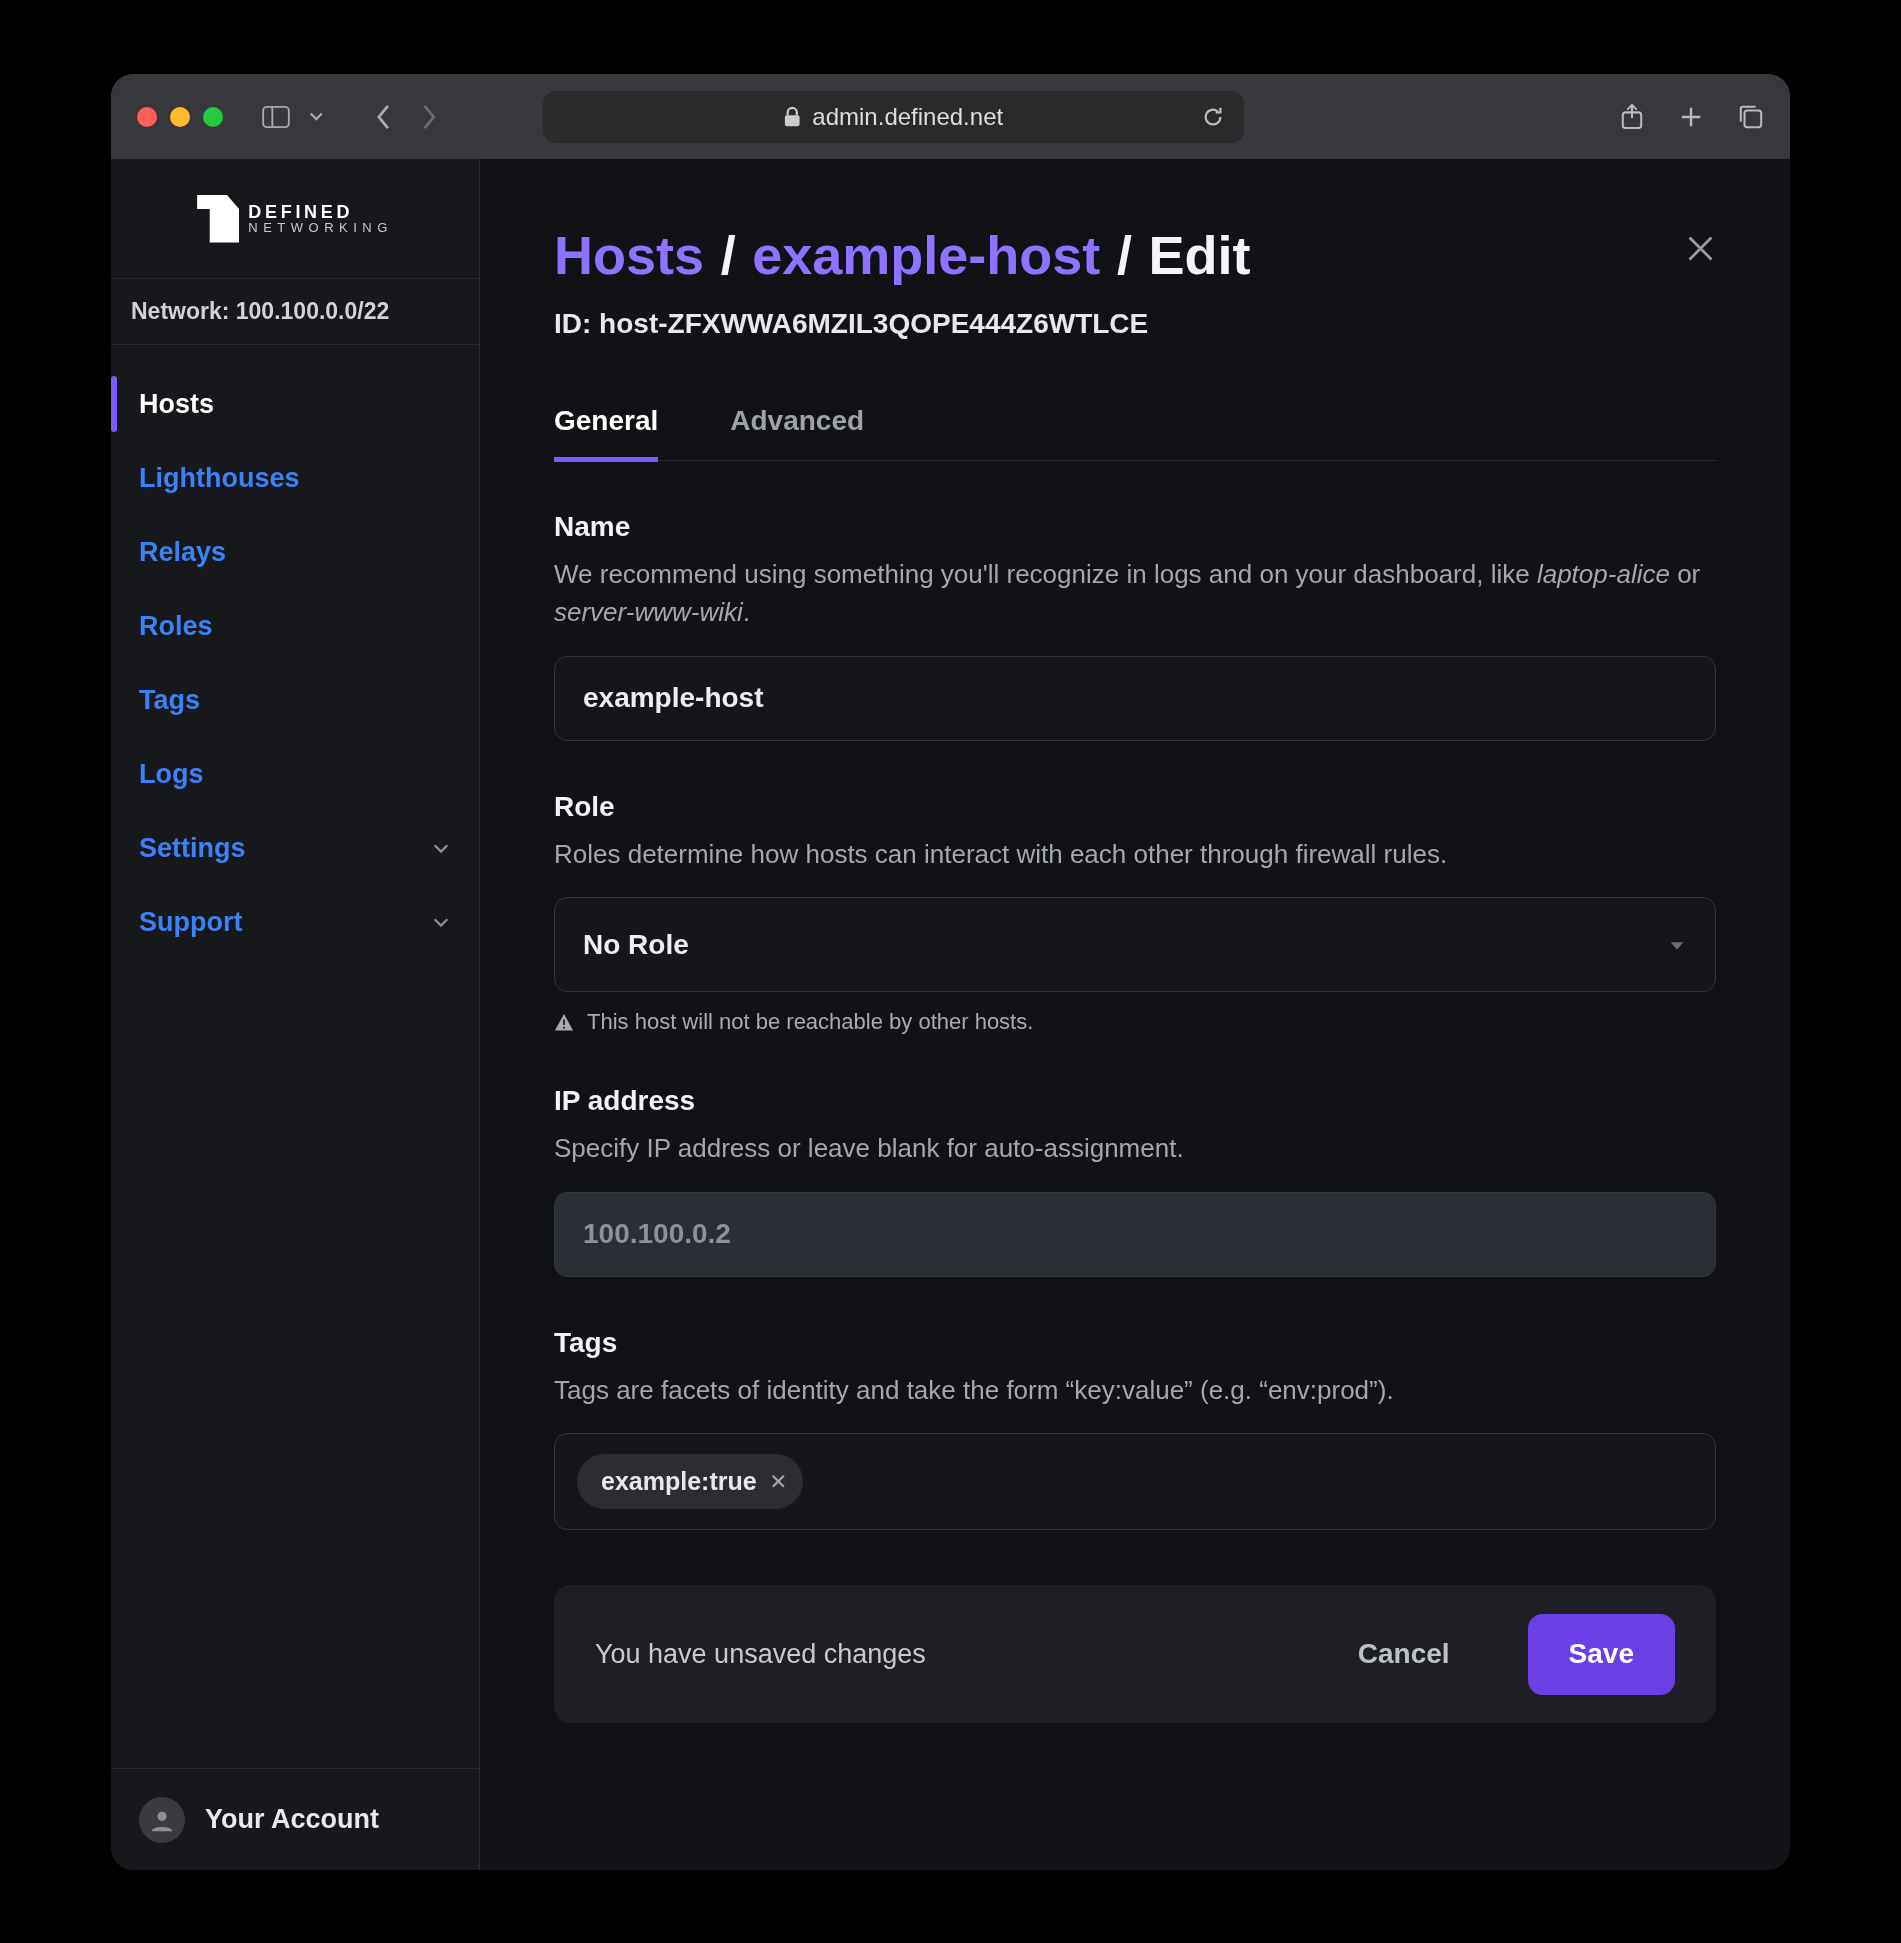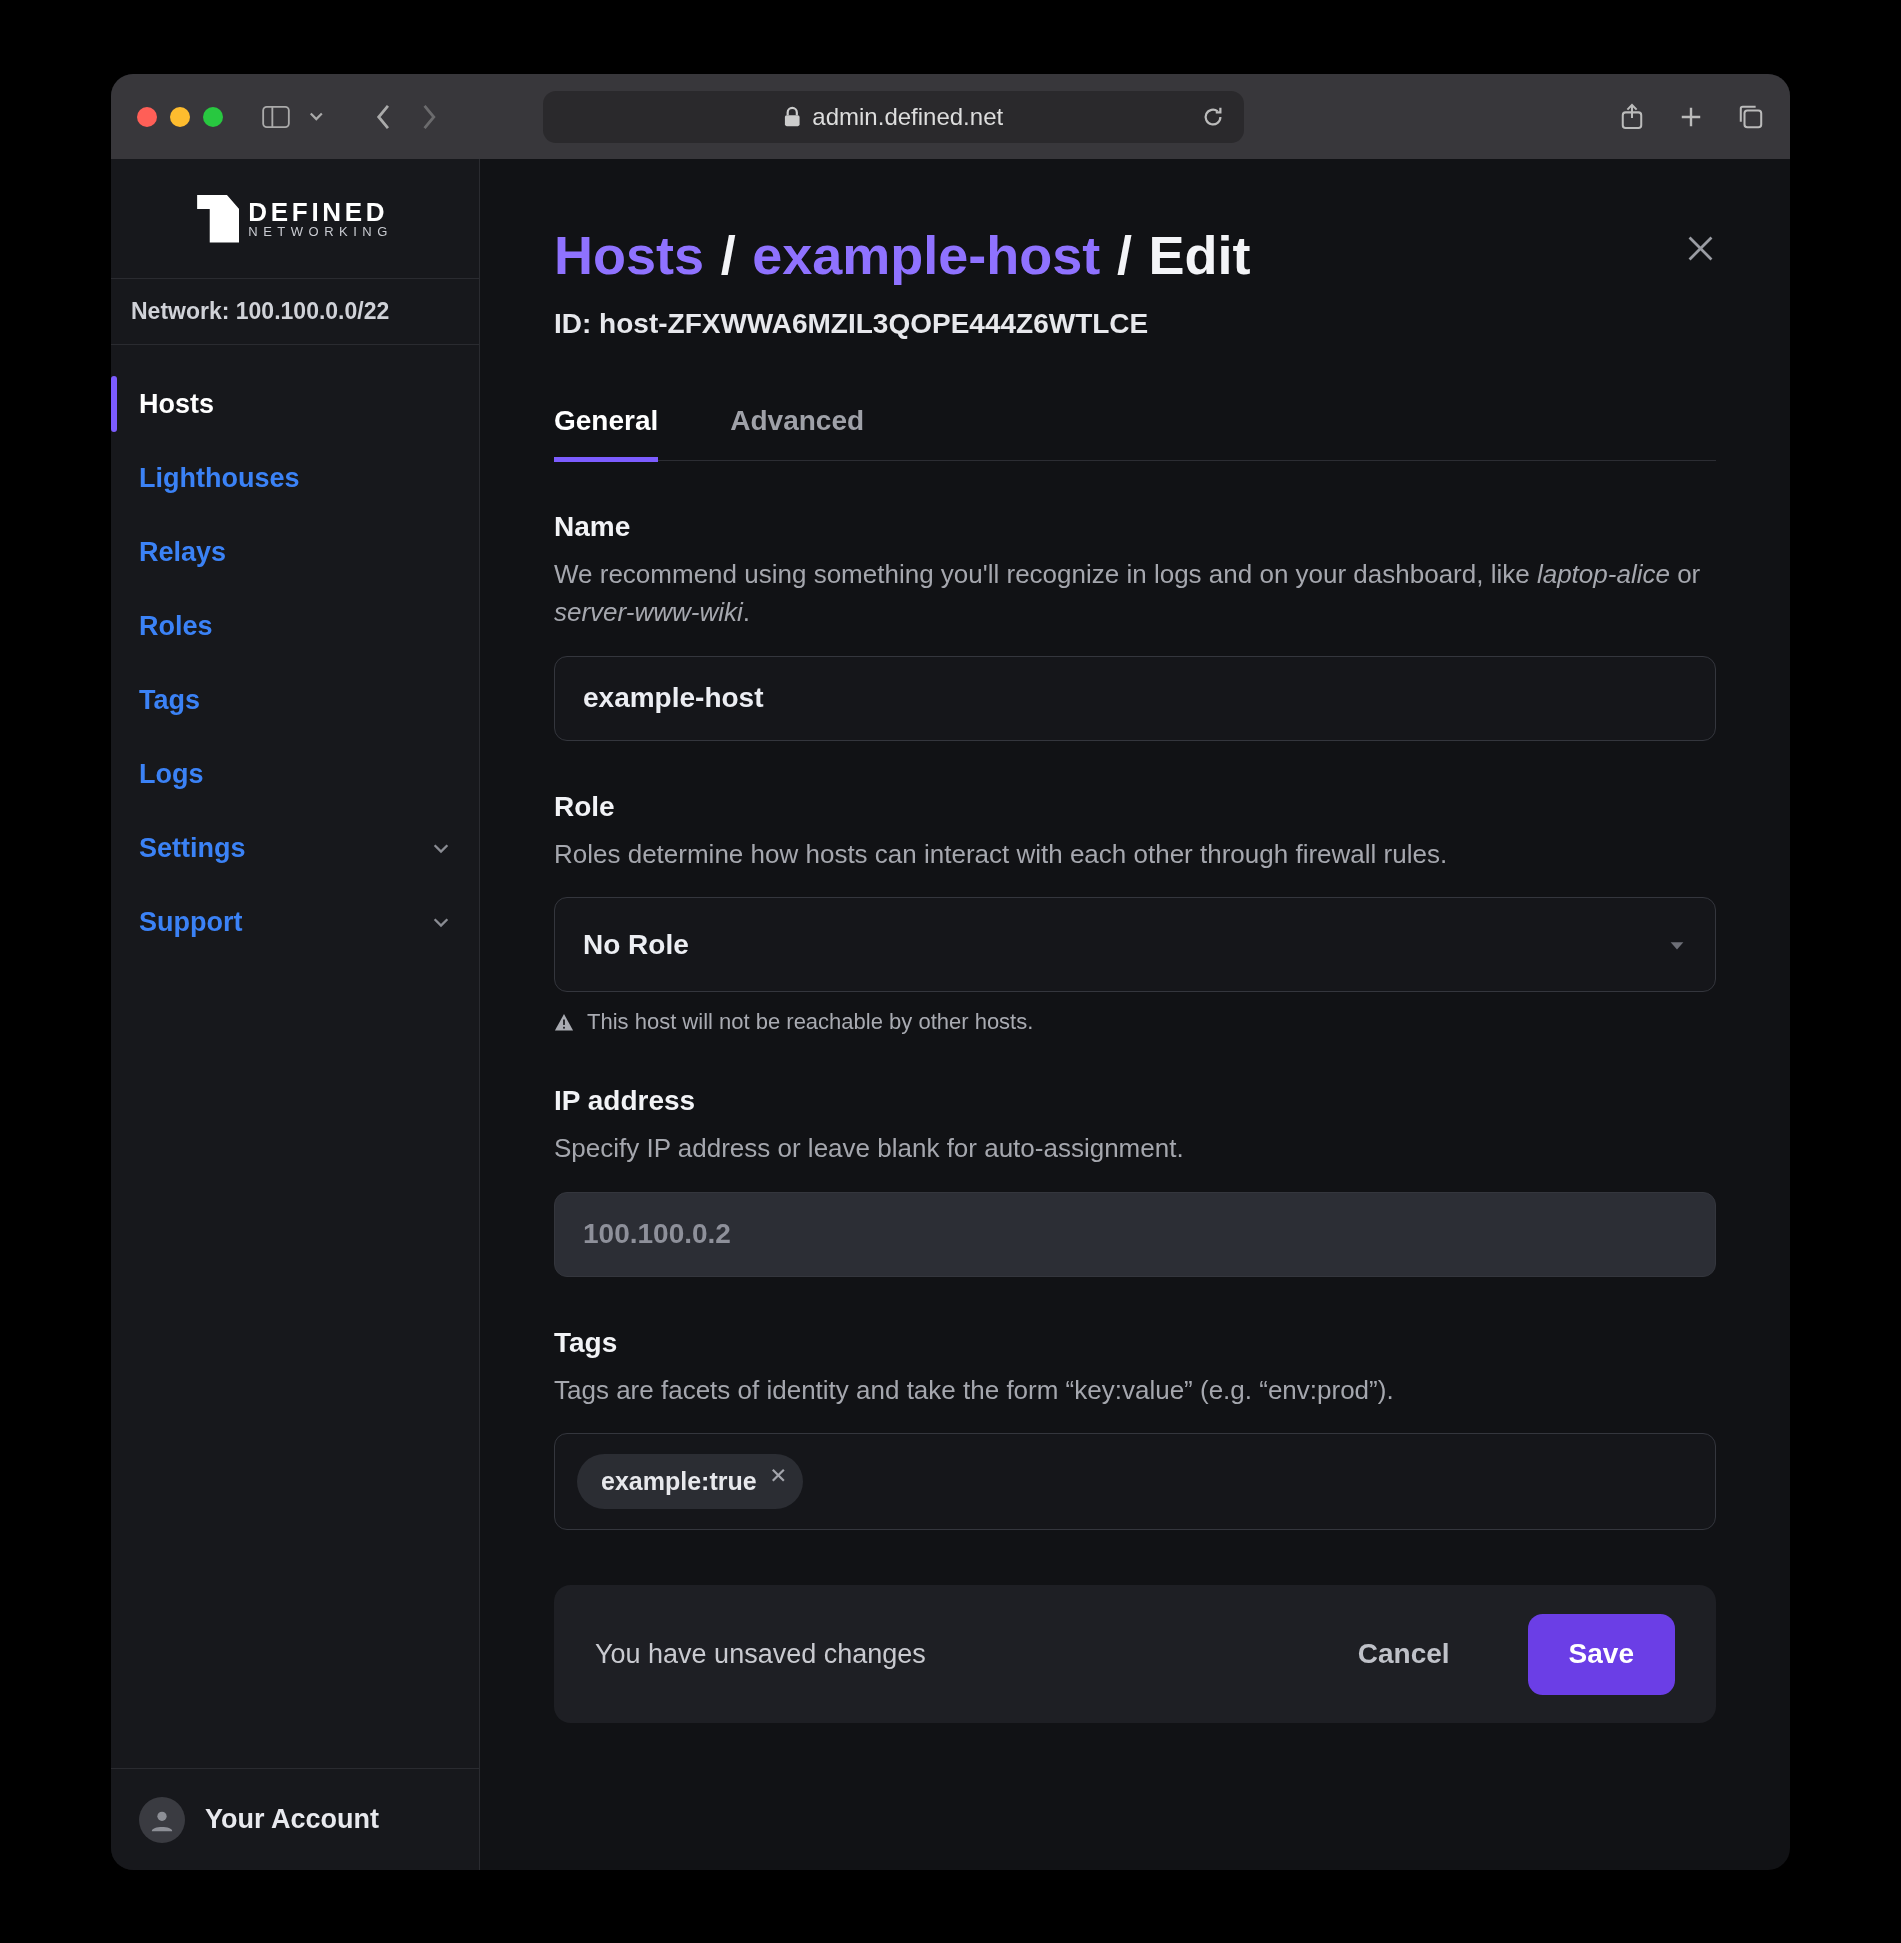--- a/index.html
+++ b/index.html
@@ -64,21 +64,21 @@
     height:120px; display:flex; align-items:center; justify-content:center;
     border-bottom:0.9px solid #2a2b30;
     gap:9.2px;
   }
   .logo-mark{
     width:42px; height:48px; background:#fff; 
     clip-path: polygon(0 0, 70% 0, 100% 30%, 100% 100%, 30% 100%, 30% 30%, 0 30%);
     position:relative;
   }
   .logo-text{ color:#fff; line-height:1; }
-  .logo-text .big{ font-size:26px; font-weight:800; letter-spacing:3.7px; }
+  .logo-text .big{ font-size:18px; font-weight:800; letter-spacing:3.7px; }
   .logo-text .small{ font-size:13px; letter-spacing:5.5px; color:#c9cbd1; }
   .network-row{
     height:66px; border-bottom:0.9px solid #2a2b30;
     display:flex; align-items:center; padding:0 20px;
     color:#d0d2d8; font-size:23px; font-weight:600;
   }
   .nav{ padding-top:22px; flex:1; }
   .nav-item{
     height:74px; display:flex; align-items:center; padding:0 28px;
     font-size:27px; font-weight:700; color:#3b82f6; cursor:pointer;
@@ -118,21 +118,21 @@
   .field{ height:85px; padding:0 28px; }
   input.field{ outline:none; }
   input.field::placeholder{ color:#7e8089; font-weight:600; }
   .field.disabled{ background:#2c2e35; color:#8e909a; }
   .select{ height:95px; padding:0 28px; display:flex; align-items:center; justify-content:space-between; cursor:pointer;}
   .select-caret{ color:#6d6f77; }
   .warnrow{ margin-top:16.6px; display:flex; align-items:center; gap:13px; color:#a9abb2; font-size:22px; }
   .tagbox{ min-height:96px; padding:20px 22px; display:flex; gap:14.8px; flex-wrap:wrap; align-items:flex-start;}
   .chip{
     background:#2b2d33; border-radius:922px; padding:13px 16.6px 13px 24px;
-    display:flex; gap:13px; font-size:25px; color:#e7e8ec;
+    display:flex; align-items:center; gap:13px; font-size:25px; color:#e7e8ec;
   }
   .chip .x{ color:#a3a5ac; cursor:pointer; font-size:22px; }
   .footer{
     margin-top:55px; background:#1e1f24; border-radius:16.6px;
     height:138px; display:flex; align-items:center; padding:0 41px;
     gap:37px;
   }
   .footer-msg{ font-size:27px; color:#c9cad0; font-weight:400; }
   .spacer{ flex:1; }
   .btn{ height:81px; border-radius:14.8px; padding:0 41px; font-size:28px; font-weight:800; display:flex; align-items:center; cursor:pointer; border:none; }

